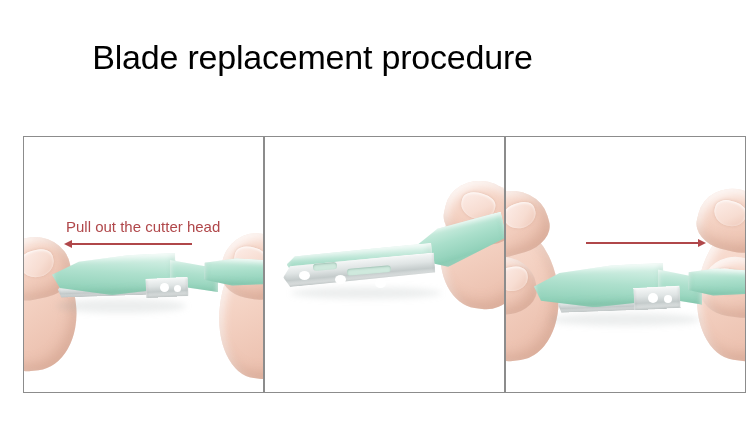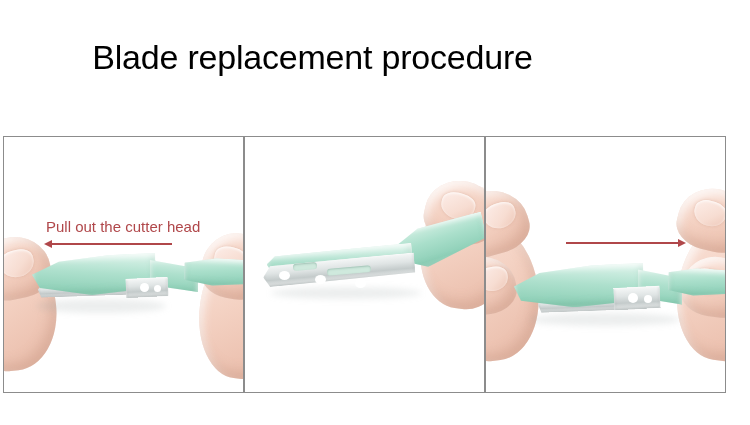--- a/index.html
+++ b/index.html
@@ -31,21 +31,21 @@
   }
 
   
   .panels {
     position: absolute;
     left: 3px;
     top: 136px;
     width: 743px;
     height: 259px;
     display: flex;
-    justify-content: flex-start;
+    justify-content: flex-end;
   }
   .panel {
     position: relative;
     width: 241px;
     height: 257px;
     border: 1px solid #8c8c8c;
     background: #ffffff;
     overflow: hidden;
     box-sizing: border-box;
   }

